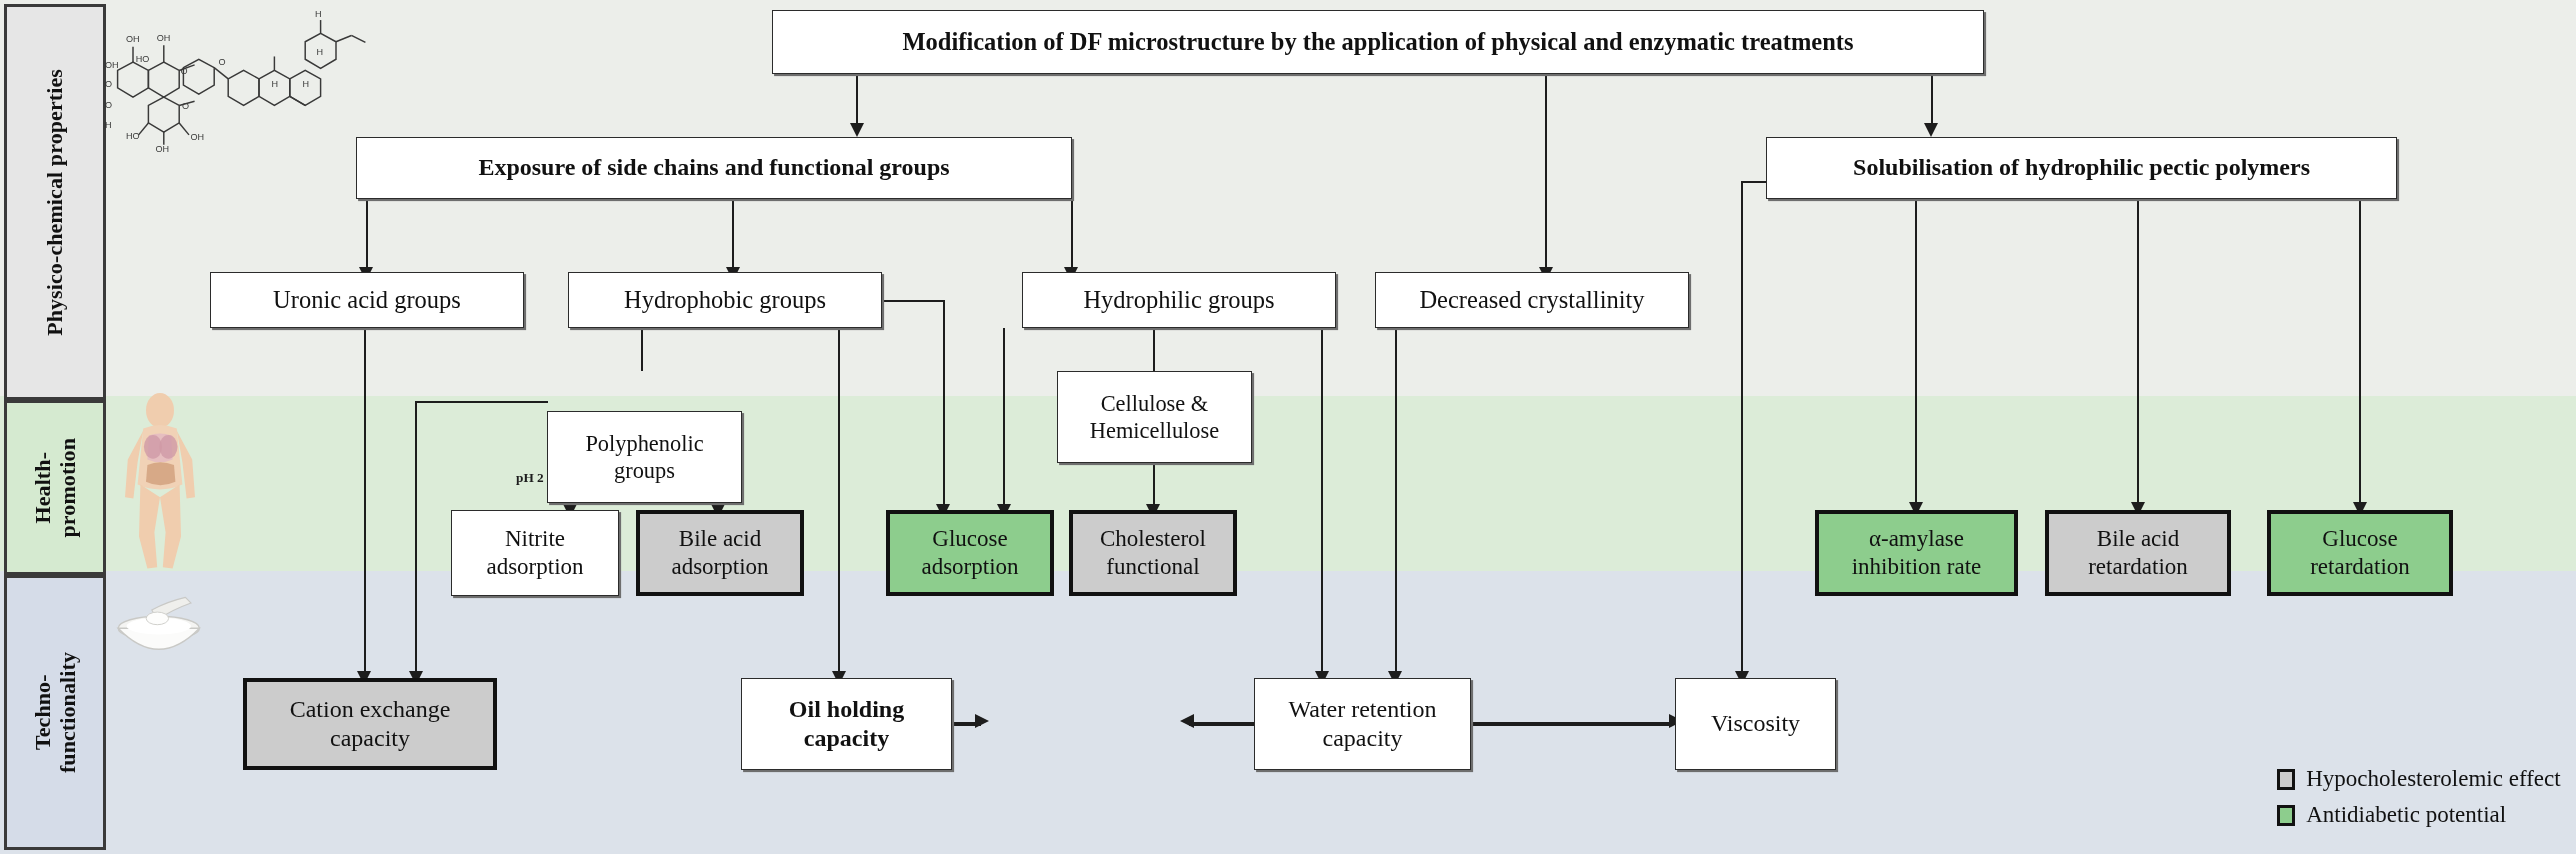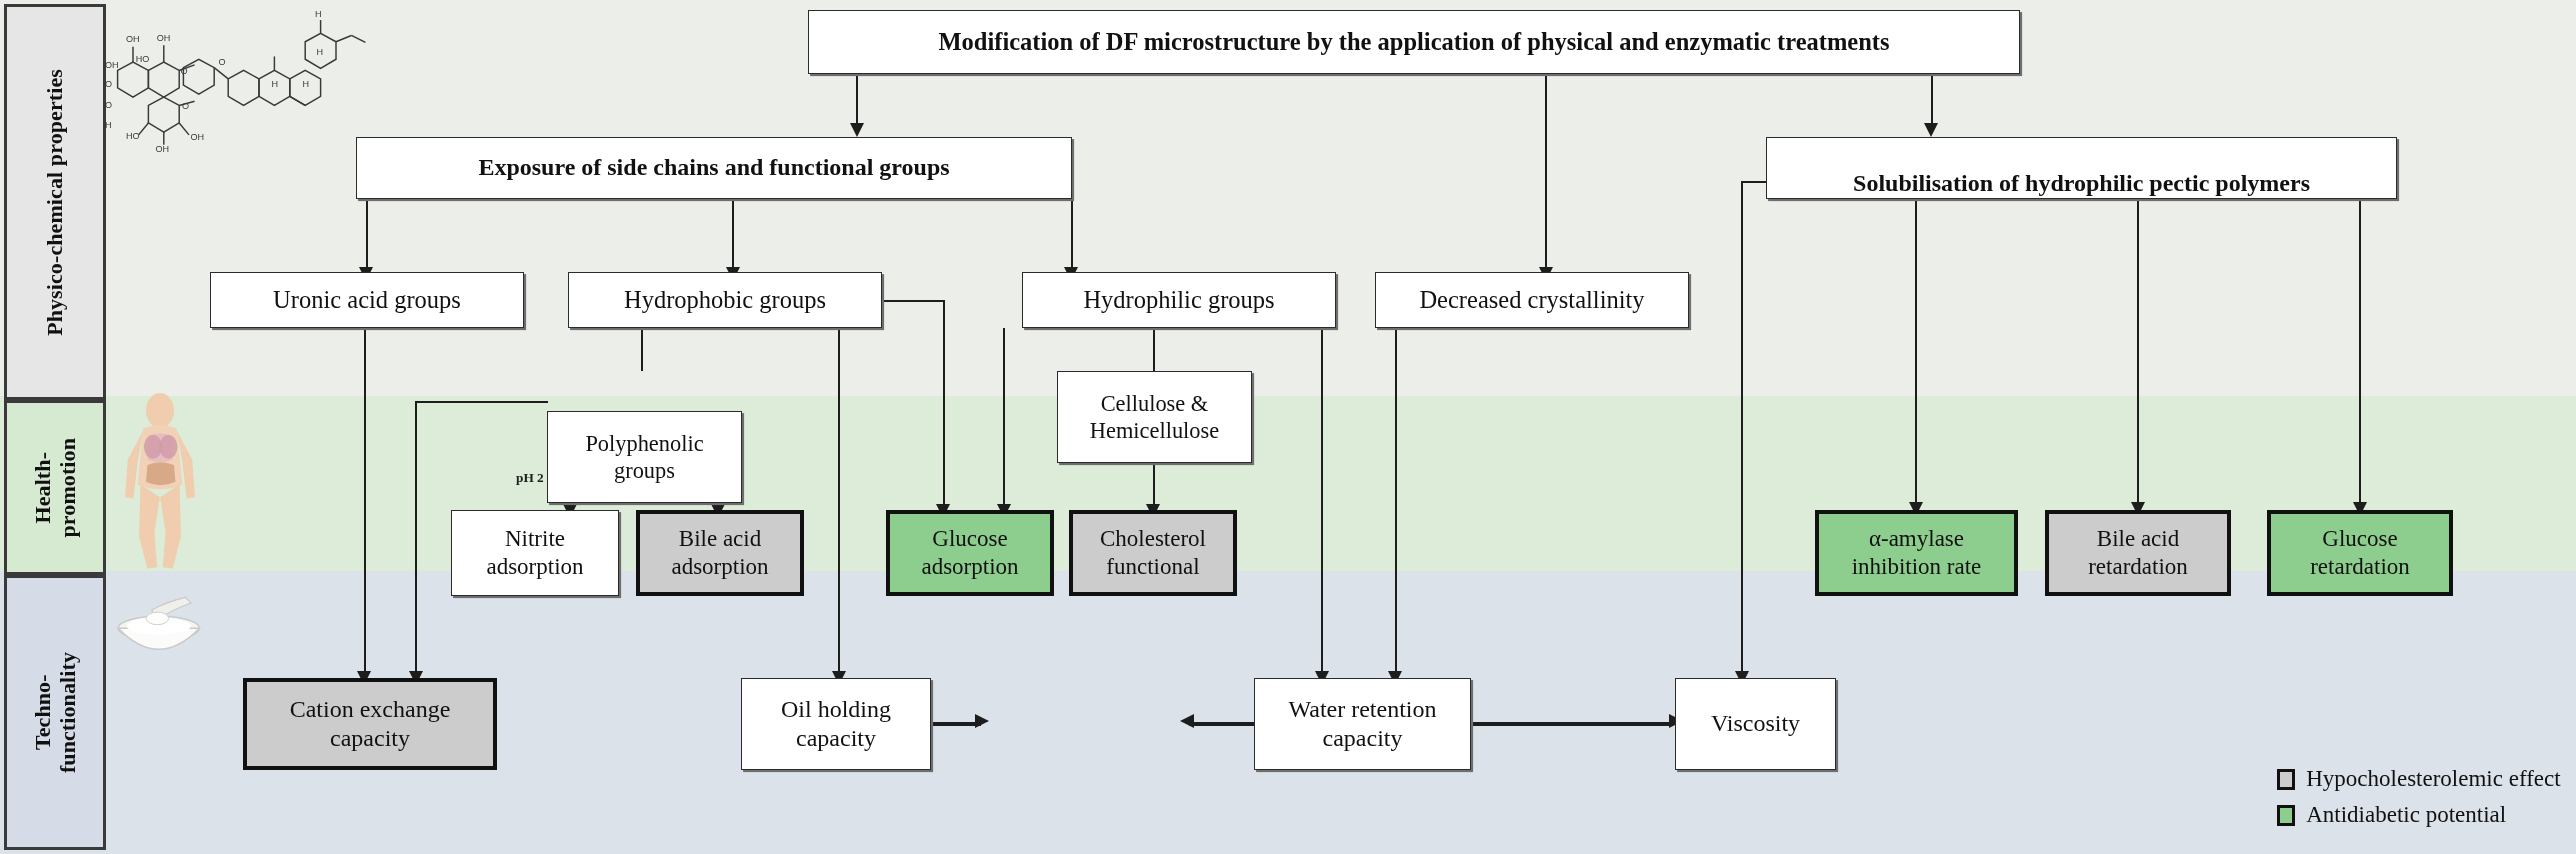--- a/index.html
+++ b/index.html
@@ -278,29 +278,29 @@
 
   <div class="hline thick" style="left:932px;top:722px;width:49px;"></div>
   <div class="arrowhead ah-right" style="left:975px;top:714px;"></div>
 
   <div class="hline thick" style="left:1189px;top:722px;width:70px;"></div>
   <div class="arrowhead ah-left" style="left:1180px;top:714px;"></div>
 
   <div class="hline thick" style="left:1470px;top:722px;width:203px;"></div>
   <div class="arrowhead ah-right" style="left:1669px;top:714px;"></div>
 
-  <div class="node n-thin n-bold-text" style="left:772px;top:9.8px;width:1212px;height:64px;font-size:24.5px;margin-left:36px;">
+  <div class="node n-thin n-bold-text" style="left:772px;top:9.8px;width:1212px;height:64px;font-size:24.5px;">
     <span>Modification of DF microstructure by the application of physical and enzymatic treatments</span>
   </div>
 
   <div class="node n-thin n-bold-text" style="left:356px;top:137px;width:716px;height:62px;font-size:24px;">
     <span>Exposure of side chains and functional groups</span>
   </div>
 
-  <div class="node n-thin n-bold-text" style="left:1766px;top:137px;width:631px;height:62px;font-size:24px;align-items:flex-end;">
+  <div class="node n-thin n-bold-text" style="left:1766px;top:137px;width:631px;height:62px;font-size:24px;">
     <span>Solubilisation of hydrophilic pectic polymers</span>
   </div>
 
   <div class="node n-thin" style="left:210px;top:272px;width:314px;height:56px;font-size:24.5px;">
     <span>Uronic acid groups</span>
   </div>
 
   <div class="node n-thin" style="left:568px;top:272px;width:314px;height:56px;font-size:24.5px;text-align:center;">
     <span>Hydrophobic groups</span>
   </div>
@@ -358,21 +358,21 @@
   <div class="node n-heavy fill-green" style="left:2267px;top:510px;width:186px;height:86px;font-size:23px;">
     <span>Glucose
 retardation</span>
   </div>
 
   <div class="node n-heavy fill-gray" style="left:243px;top:678px;width:254px;height:92px;font-size:24px;">
     <span>Cation exchange
 capacity</span>
   </div>
 
-  <div class="node n-thin" style="left:741px;top:678px;width:190px;height:92px;font-size:24px;">
+  <div class="node n-thin" style="left:741px;top:678px;width:211px;height:92px;font-size:24px;font-weight:bold;">
     <span>Oil holding
 capacity</span>
   </div>
 
 
   <div class="node n-thin" style="left:1254px;top:678px;width:217px;height:92px;font-size:24px;">
     <span>Water retention
 capacity</span>
   </div>
 

